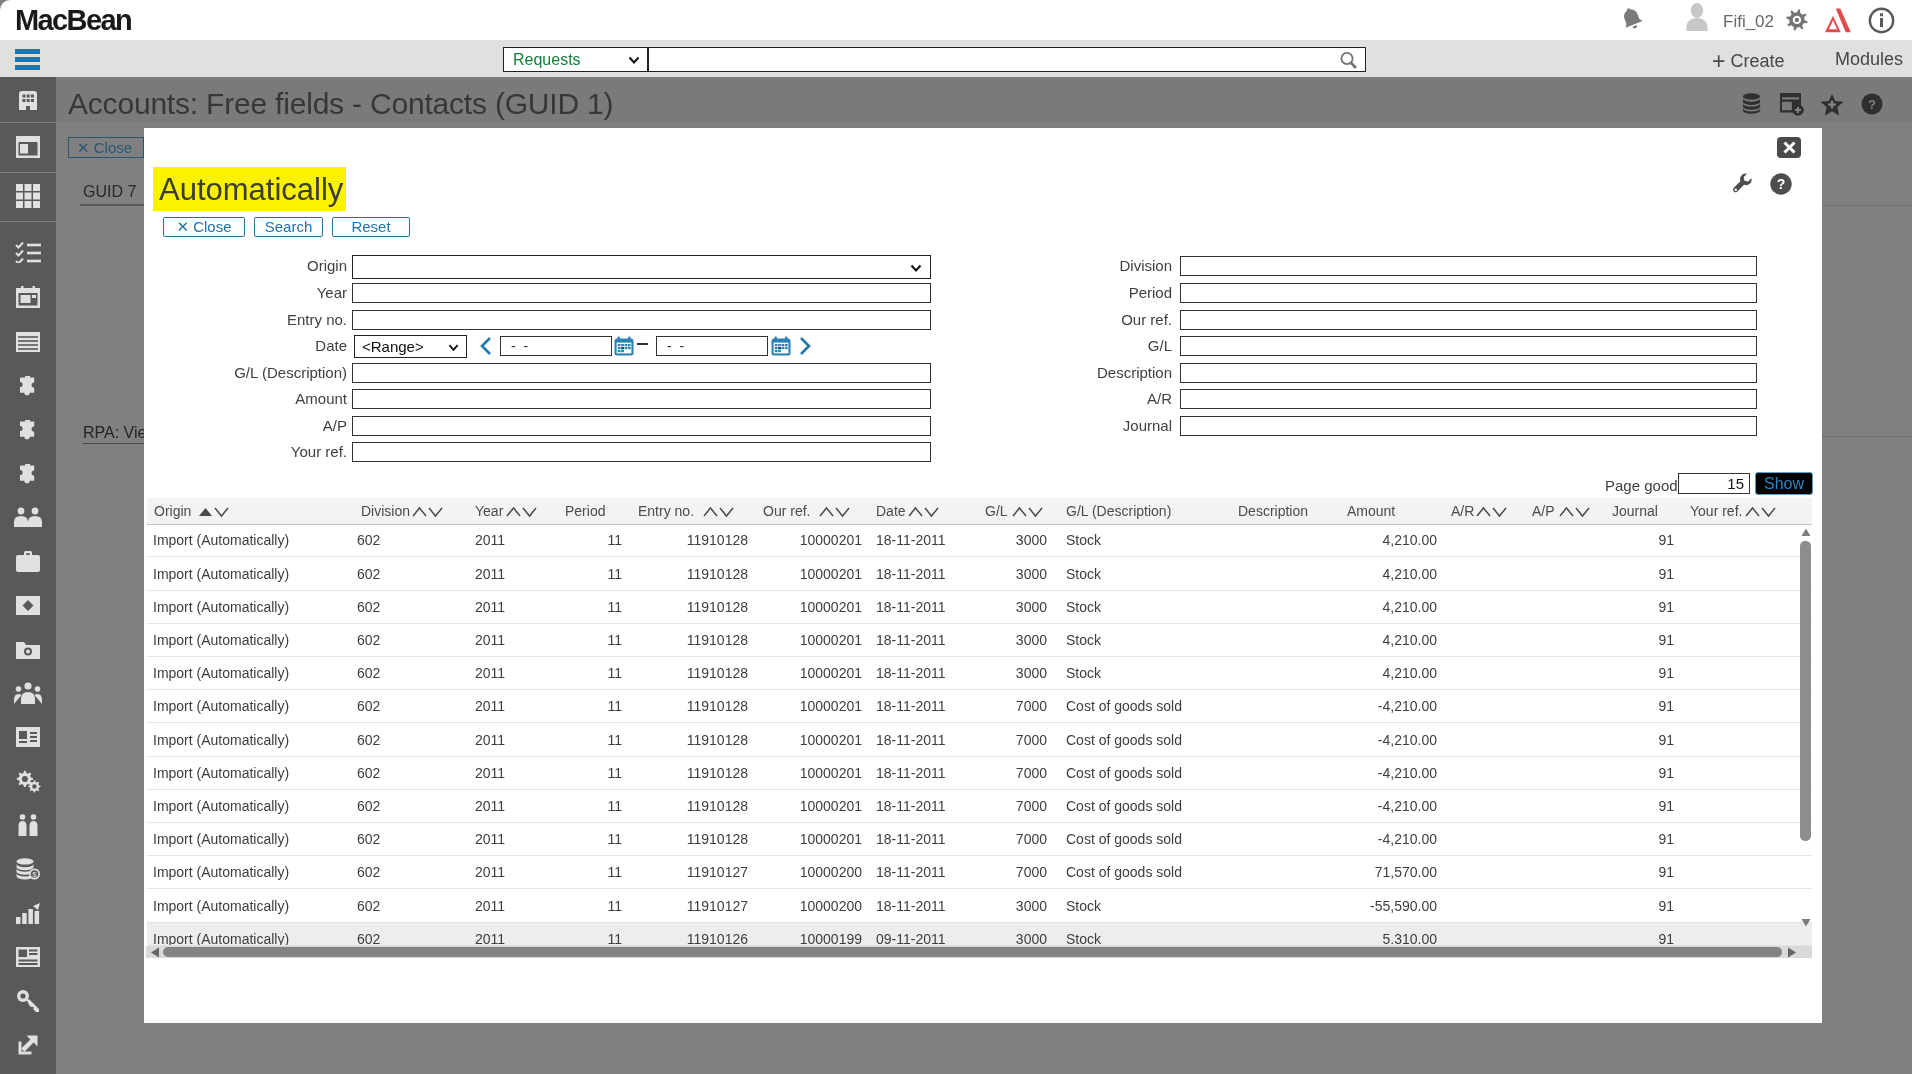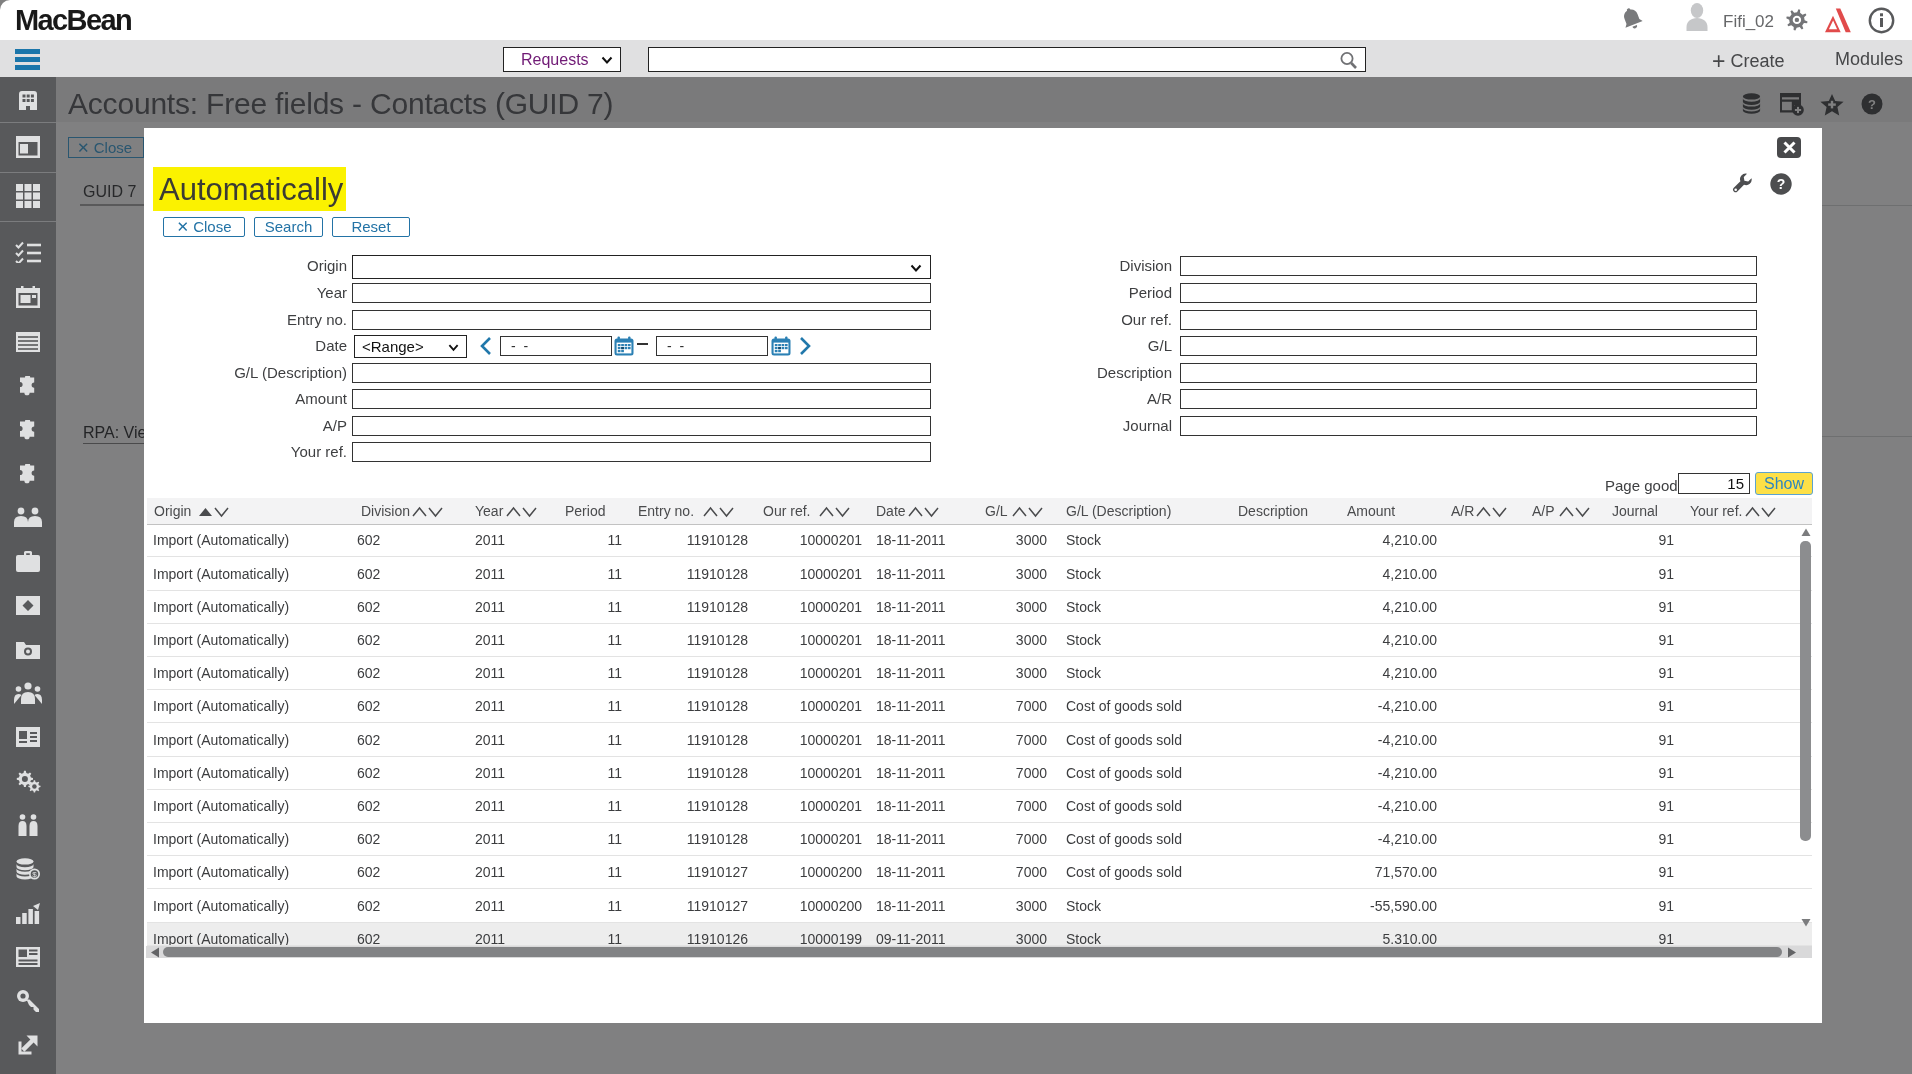--- a/index.html
+++ b/index.html
@@ -52,33 +52,33 @@
 <svg class="abs" style="left:1868px;top:7px;" width="27" height="27" viewBox="0 0 27 27">
     <circle cx="13.5" cy="13.5" r="11.7" fill="none" stroke="#58595b" stroke-width="2.4"></circle>
     <rect x="12" y="11" width="3" height="9" fill="#58595b"></rect>
     <rect x="12" y="6.3" width="3" height="3" fill="#58595b"></rect>
   </svg>
 <div class="abs" style="left:15px;top:49px;width:25px;height:22px;">
 <div style="height:5px;background:#1b76aa;margin-bottom:3px;"></div>
 <div style="height:5px;background:#1b76aa;margin-bottom:3px;"></div>
 <div style="height:5px;background:#1b76aa;"></div>
   </div>
-<div class="sel" style="left:503px;top:47px;width:118px;height:25px;font-size:16px;color:#701a75;line-height:23px;padding-left:17px;">Requests
+<div class="sel" style="left:503px;top:47px;width:145px;height:25px;font-size:16px;color:#15803d;line-height:23px;padding-left:9px;">Requests
 <svg style="position:absolute;right:7px;top:6px;" width="12" height="12" viewBox="0 0 12 12">
       <path d="M1.5 3.5 L6 8.5 L10.5 3.5" fill="none" stroke="#111" stroke-width="2"></path>
     </svg></div>
 <div class="inp" style="left:648px;top:47px;width:718px;height:25px;border-color:#222;">
 <svg style="position:absolute;right:6px;top:2px;" width="21" height="21" viewBox="0 0 21 21">
       <circle cx="9" cy="8.5" r="5.6" fill="none" stroke="#707174" stroke-width="1.8"></circle>
       <line x1="13.2" y1="13" x2="18" y2="18" stroke="#707174" stroke-width="2.6"></line>
     </svg>
   </div>
 <div class="abs" style="left:1712px;top:48px;font-size:18px;color:#464749;"><span style="font-size:23px;font-weight:300;vertical-align:-2px;">+</span> Create</div>
 <div class="abs" style="left:1835px;top:49px;font-size:18px;color:#464749;">Modules</div>
-<div class="abs" style="left:68px;top:87px;font-size:30px;font-weight:300;color:#36373a;letter-spacing:-0.2px;">Accounts: Free fields - Contacts (GUID 7)</div>
+<div class="abs" style="left:68px;top:87px;font-size:30px;font-weight:300;color:#36373a;letter-spacing:-0.2px;">Accounts: Free fields - Contacts (GUID 1)</div>
 <svg class="abs" style="left:1742px;top:93px;" width="19" height="21" viewBox="0 0 19 21" fill="#2e2f31">
     <ellipse cx="9.5" cy="3.4" rx="8.6" ry="3.2"></ellipse>
     <path d="M0.9 5.6 a8.6 3.2 0 0 0 17.2 0 v3.2 a8.6 3.2 0 0 1 -17.2 0 Z"></path>
     <path d="M0.9 10.4 a8.6 3.2 0 0 0 17.2 0 v3.2 a8.6 3.2 0 0 1 -17.2 0 Z"></path>
     <path d="M0.9 15.2 a8.6 3.2 0 0 0 17.2 0 v2.4 a8.6 3.2 0 0 1 -17.2 0 Z"></path>
   </svg>
 <svg class="abs" style="left:1780px;top:93px;" width="25" height="23" viewBox="0 0 25 23" fill="#2e2f31">
     <path d="M0 0 H21 V12.5 H14 V19.5 H0 Z M2 4.2 H19 V6.6 H2 Z M2 8.8 H11.8 V17.3 H2 Z" fill-rule="evenodd"></path>
     <circle cx="18" cy="17" r="5.8"></circle>
     <rect x="17" y="13.9" width="2" height="6.2" fill="#808081"></rect>
@@ -372,21 +372,21 @@
 <div class="lbl" style="left:972px;top:336px;width:200px;line-height:20px;">G/L</div>
 <div class="inp" style="left:1180px;top:336px;width:577px;height:20px;"></div>
 <div class="lbl" style="left:972px;top:363px;width:200px;line-height:20px;">Description</div>
 <div class="inp" style="left:1180px;top:363px;width:577px;height:20px;"></div>
 <div class="lbl" style="left:972px;top:389px;width:200px;line-height:20px;">A/R</div>
 <div class="inp" style="left:1180px;top:389px;width:577px;height:20px;"></div>
 <div class="lbl" style="left:972px;top:416px;width:200px;line-height:20px;">Journal</div>
 <div class="inp" style="left:1180px;top:416px;width:577px;height:20px;"></div>
 <div class="abs" style="left:1605px;top:477px;font-size:15px;color:#3e3f41;">Page goods</div>
 <div class="inp" style="left:1678px;top:473px;width:72px;height:21px;font-size:15px;line-height:19px;color:#111;text-align:right;padding-right:5px;">15</div>
-<div class="abs" style="left:1755px;top:472px;width:58px;height:23px;background:#fde047;border:1px solid #5ba3d0;border-radius:3px;color:#2d86bf;font-size:16px;text-align:center;line-height:21px;box-sizing:border-box;">Show</div>
+<div class="abs" style="left:1755px;top:472px;width:58px;height:23px;background:#000000;border:1px solid #5ba3d0;border-radius:3px;color:#2d86bf;font-size:16px;text-align:center;line-height:21px;box-sizing:border-box;">Show</div>
 <div class="abs" style="left:147px;top:498px;width:1665px;height:26px;background:#f3f3f4;border-bottom:1px solid #c2c2c2;"></div>
 <div class="hlbl" style="left:154px;top:498px;">Origin</div>
 <div class="hlbl" style="left:361px;top:498px;">Division</div>
 <div class="hlbl" style="left:475px;top:498px;">Year</div>
 <div class="hlbl" style="left:565px;top:498px;">Period</div>
 <div class="hlbl" style="left:638px;top:498px;">Entry no.</div>
 <div class="hlbl" style="left:763px;top:498px;">Our ref.</div>
 <div class="hlbl" style="left:876px;top:498px;">Date</div>
 <div class="hlbl" style="left:985px;top:498px;">G/L</div>
 <div class="hlbl" style="left:1066px;top:498px;">G/L (Description)</div>

